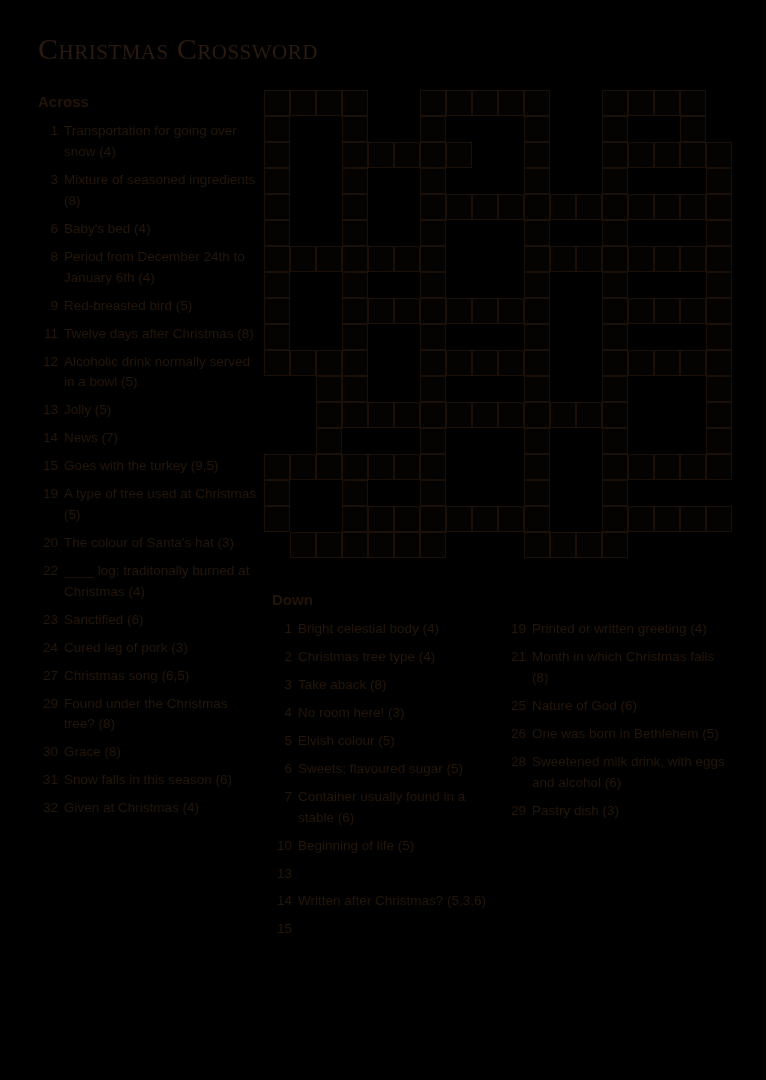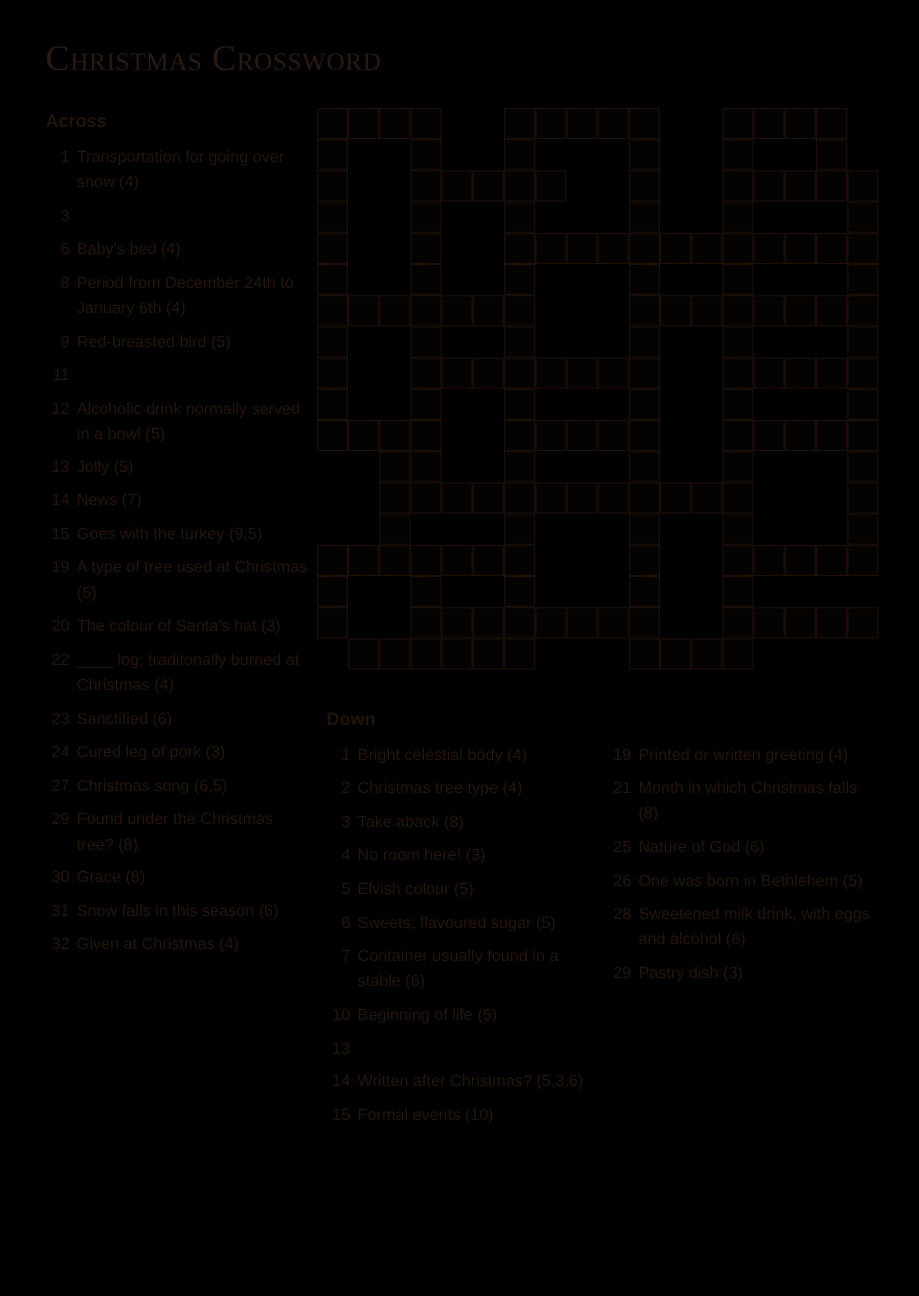--- a/index.html
+++ b/index.html
@@ -105,35 +105,37 @@
 
   <div class="clue-col" id="across-col">
     <div class="section-head">Across</div>
     <div id="across-list">
         <div class="clue">
           <span class="clue-num">1</span>
           <span class="clue-text">Transportation for going over snow (4)</span>
         </div>
         <div class="clue">
           <span class="clue-num">3</span>
+          <span class="clue-text">Mixture of seasoned ingredients (8)</span>
         </div>
         <div class="clue">
           <span class="clue-num">6</span>
           <span class="clue-text">Baby's bed (4)</span>
         </div>
         <div class="clue">
           <span class="clue-num">8</span>
           <span class="clue-text">Period from December 24th to January 6th (4)</span>
         </div>
         <div class="clue">
           <span class="clue-num">9</span>
           <span class="clue-text">Red-breasted bird (5)</span>
         </div>
         <div class="clue">
           <span class="clue-num">11</span>
+          <span class="clue-text">Twelve days after Christmas (8)</span>
         </div>
         <div class="clue">
           <span class="clue-num">12</span>
           <span class="clue-text">Alcoholic drink normally served in a bowl (5)</span>
         </div>
         <div class="clue">
           <span class="clue-num">13</span>
           <span class="clue-text">Jolly (5)</span>
         </div>
         <div class="clue">
@@ -224,21 +226,20 @@
         </div>
         <div class="clue">
           <span class="clue-num">13</span>
         </div>
         <div class="clue">
           <span class="clue-num">14</span>
           <span class="clue-text">Written after Christmas? (5,3,6)</span>
         </div>
         <div class="clue">
           <span class="clue-num">15</span>
-          <span class="clue-text">Formal events (10)</span>
         </div>
       </div>
   </div>
 
   <div class="clue-col" id="down-col2">
     <div class="section-head" style="visibility:hidden">&nbsp;</div>
     <div id="down-list-2">
         <div class="clue">
           <span class="clue-num">19</span>
           <span class="clue-text">Printed or written greeting (4)</span>

